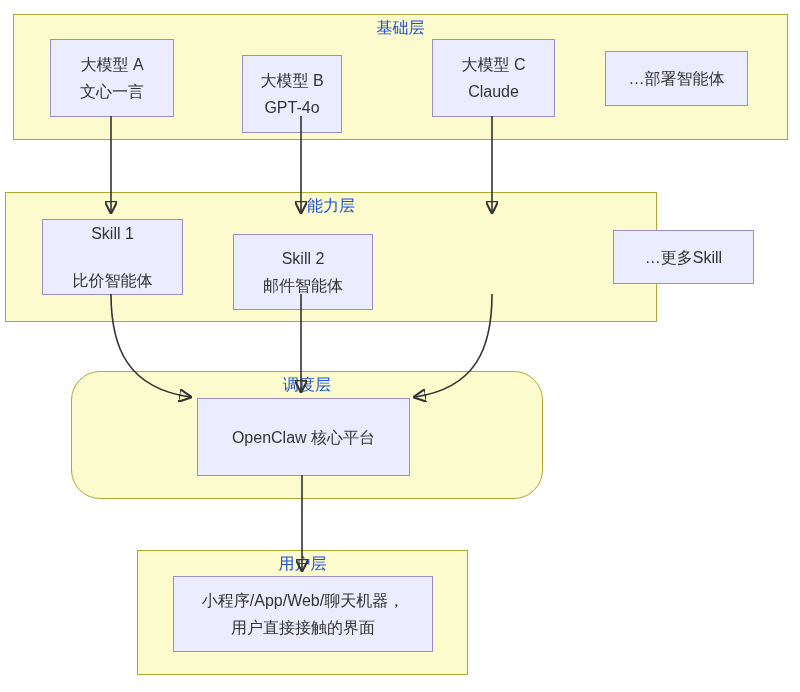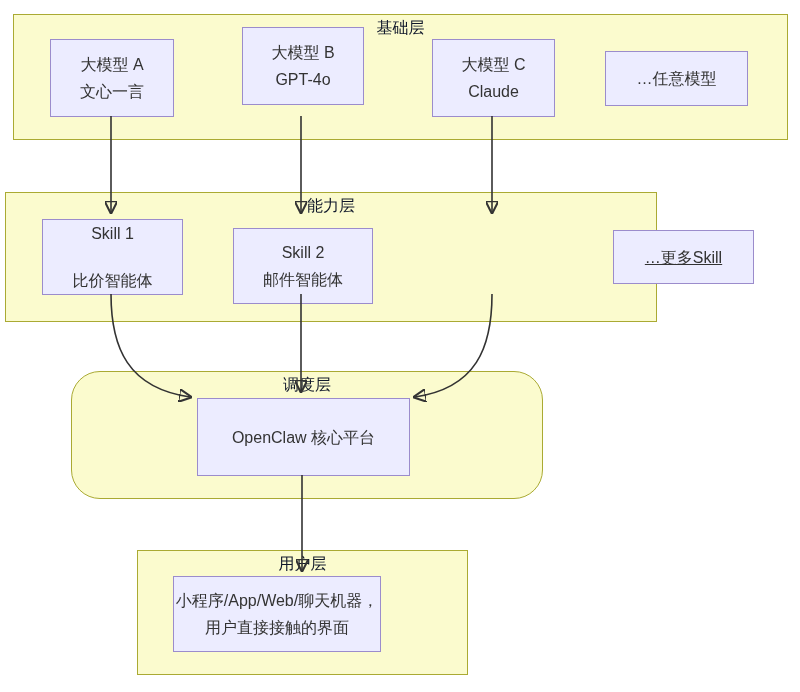--- a/index.html
+++ b/index.html
@@ -17,21 +17,21 @@
     border:1px solid #aaaa33;
     box-sizing:border-box;
     z-index:1;
   }
   .layer-label{
     position:absolute;
     top:3px;left:0;right:0;
     text-align:center;
     font-size:16px;
     font-weight:400;
-    color:#0f172a;
+    color:#1d4ed8;
     z-index:2;
   }
   .node{
     position:absolute;
     background:#ececff;
     border:1px solid #9b8ccc;
     box-sizing:border-box;
     display:flex;
     flex-direction:column;
     align-items:center;
@@ -59,58 +59,58 @@
 <body>
 
 <div class="canvas">
 
   <section class="layer" style="left:13px;top:14px;width:775px;height:126px;">
     <div class="layer-label">基础层</div>
     <div class="node" style="left:36px;top:24px;width:124px;height:78px;">
       <div>大模型 A</div>
       <div>文心一言</div>
     </div>
-    <div class="node" style="left:228px;top:12px;width:122px;height:78px;">
+    <div class="node" style="left:228px;top:40px;width:100px;height:78px;">
       <div>大模型 B</div>
       <div>GPT-4o</div>
     </div>
     <div class="node" style="left:418px;top:24px;width:123px;height:78px;">
       <div>大模型 C</div>
       <div>Claude</div>
     </div>
     <div class="node" style="left:591px;top:36px;width:143px;height:55px;">
-      <div>…任意模型</div>
+      <div>…部署智能体</div>
     </div>
   </section>
 
   <section class="layer" style="left:5px;top:192px;width:652px;height:130px;">
     <div class="layer-label">能力层</div>
     <div class="node" style="left:36px;top:26px;width:141px;height:76px;justify-content:space-between;">
       <div>Skill 1</div>
       <div>比价智能体</div>
     </div>
-    <div class="node" style="left:227px;top:35px;width:140px;height:76px;">
+    <div class="node" style="left:227px;top:41px;width:140px;height:76px;">
       <div>Skill 2</div>
       <div>邮件智能体</div>
     </div>
-    <div class="node" style="left:607px;top:37px;width:141px;height:54px;text-decoration:underline;">
+    <div class="node" style="left:607px;top:37px;width:141px;height:54px;">
       <div>…更多Skill</div>
     </div>
   </section>
 
   <section class="layer" style="left:71px;top:371px;width:472px;height:128px;border-radius:29px;">
     <div class="layer-label">调度层</div>
     <div class="node" style="left:125px;top:26px;width:213px;height:78px;">
       <div>OpenClaw 核心平台</div>
     </div>
   </section>
 
   <section class="layer" style="left:137px;top:550px;width:331px;height:125px;">
     <div class="layer-label">用户层</div>
-    <div class="node" style="left:35px;top:25px;width:208px;height:76px;">
+    <div class="node" style="left:35px;top:25px;width:260px;height:76px;">
       <div>小程序/App/Web/聊天机器，</div>
       <div>用户直接接触的界面</div>
     </div>
   </section>
 
   <svg class="edges" viewBox="0 0 800 692">
     <defs>
       <marker id="ah" viewBox="0 0 10 10" refX="8.5" refY="5" markerWidth="8" markerHeight="8" orient="auto">
         <path d="M0,0 L10,5 L0,10 z" fill="#333333" stroke="none"></path>
       </marker>

